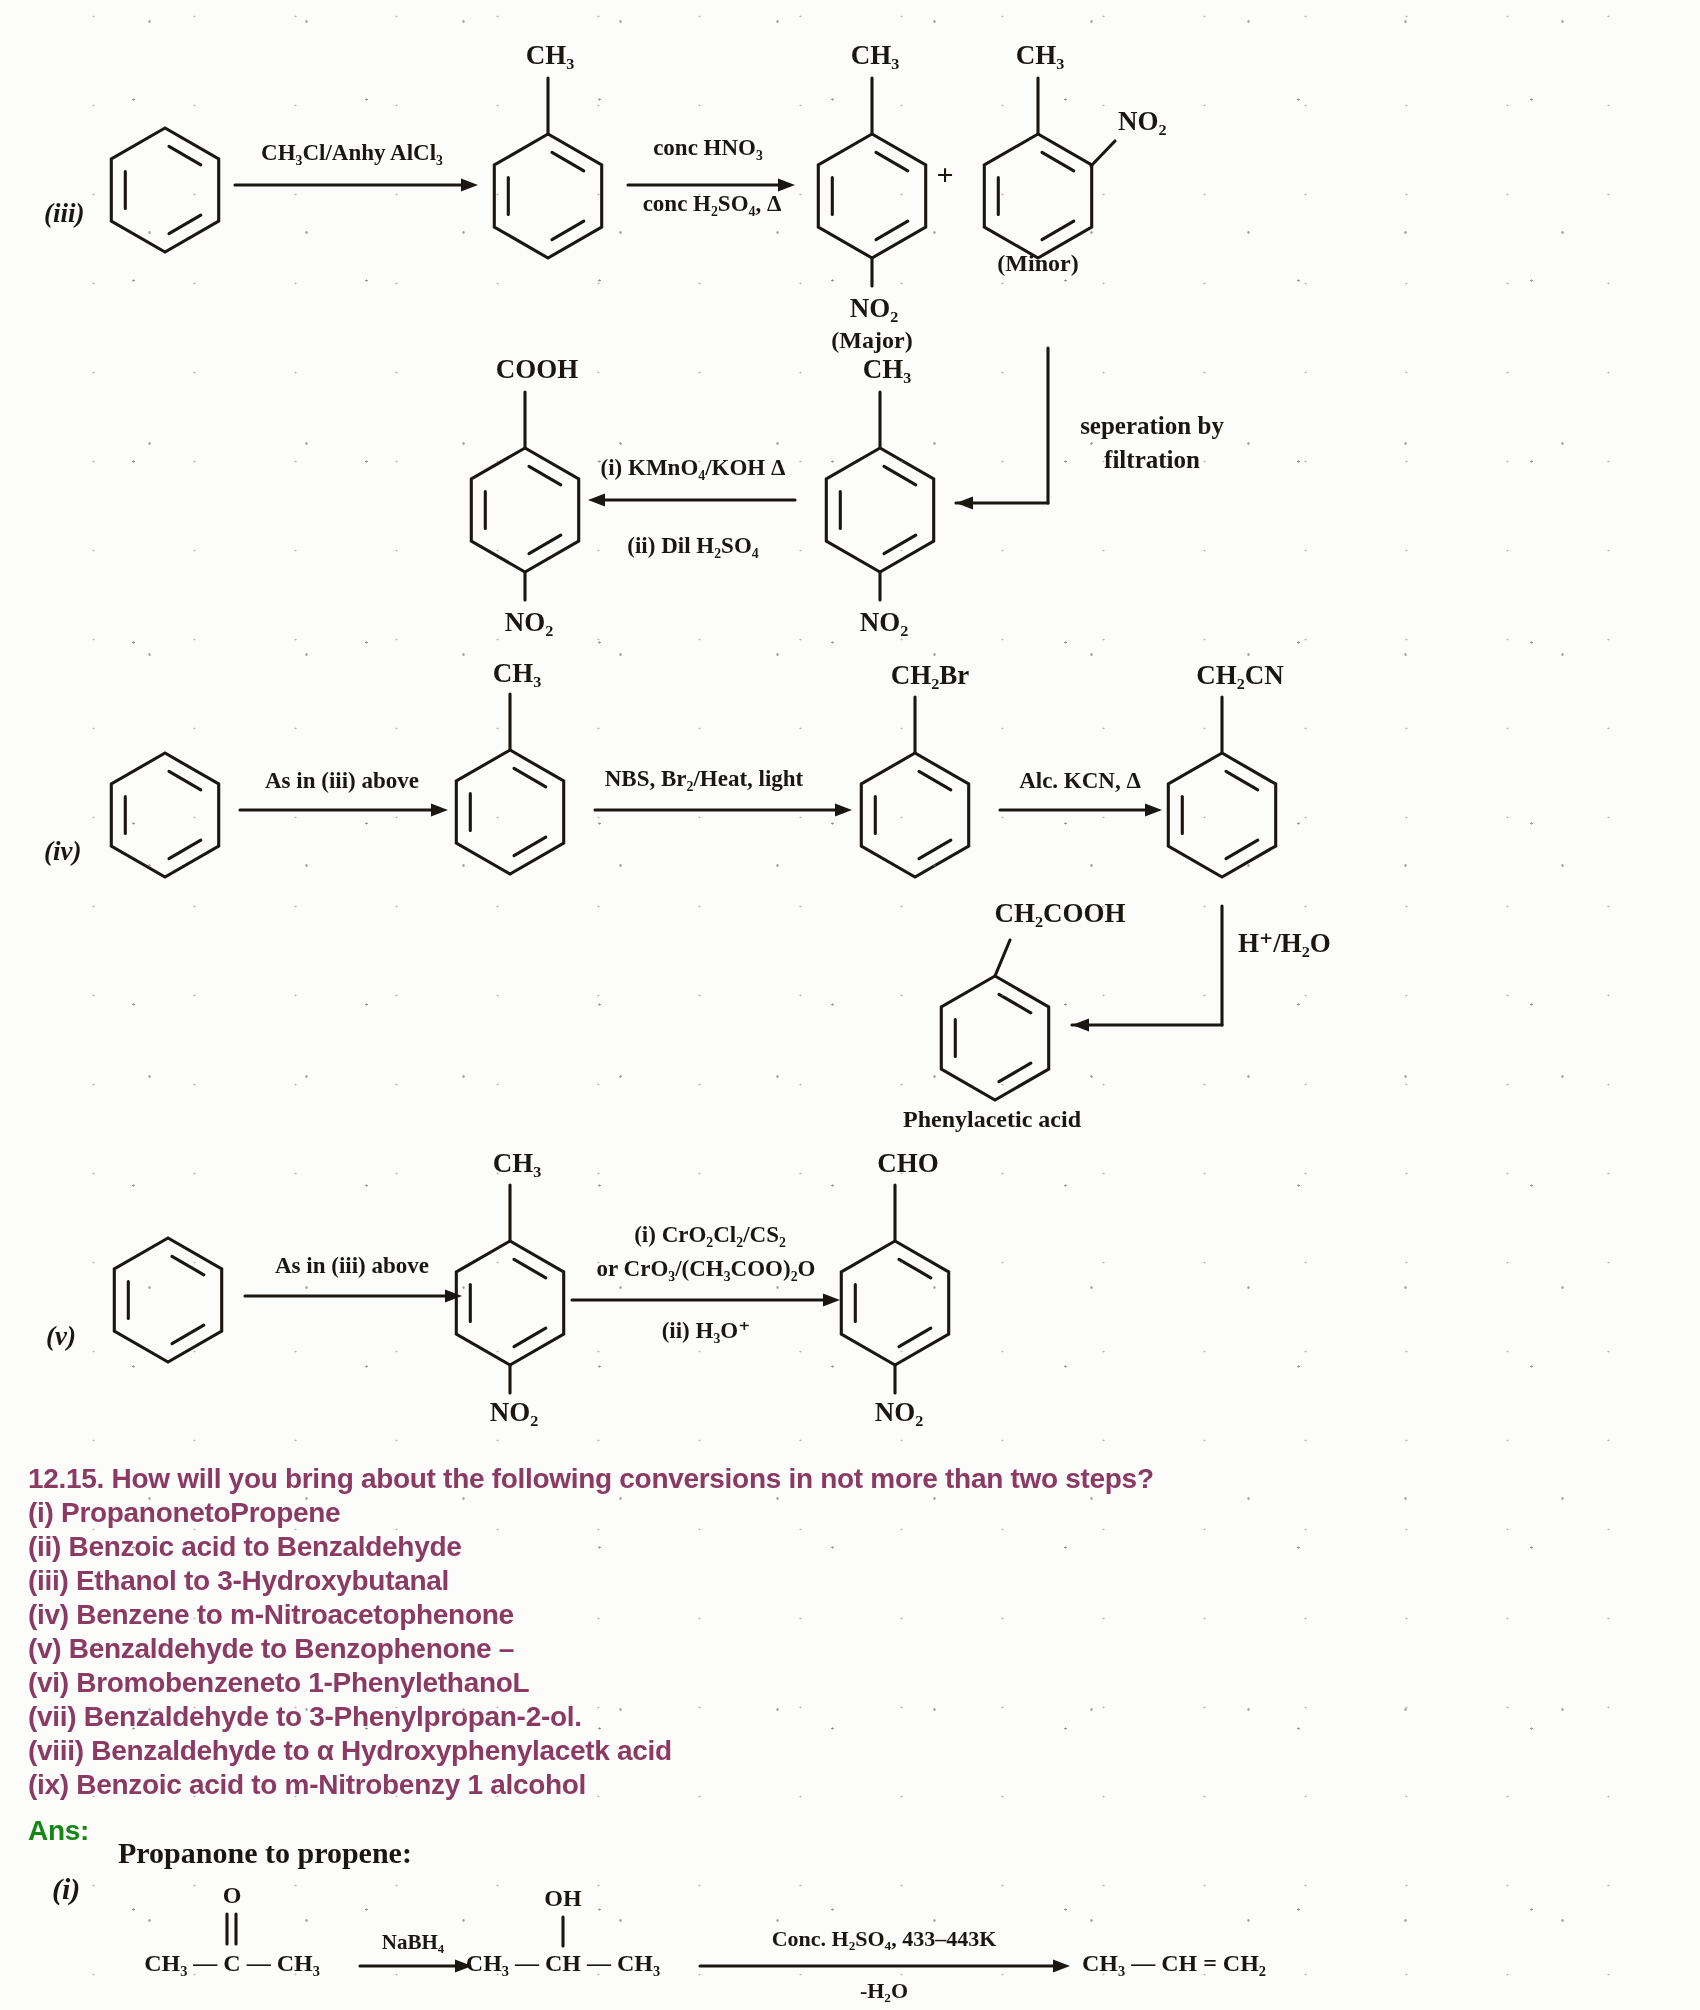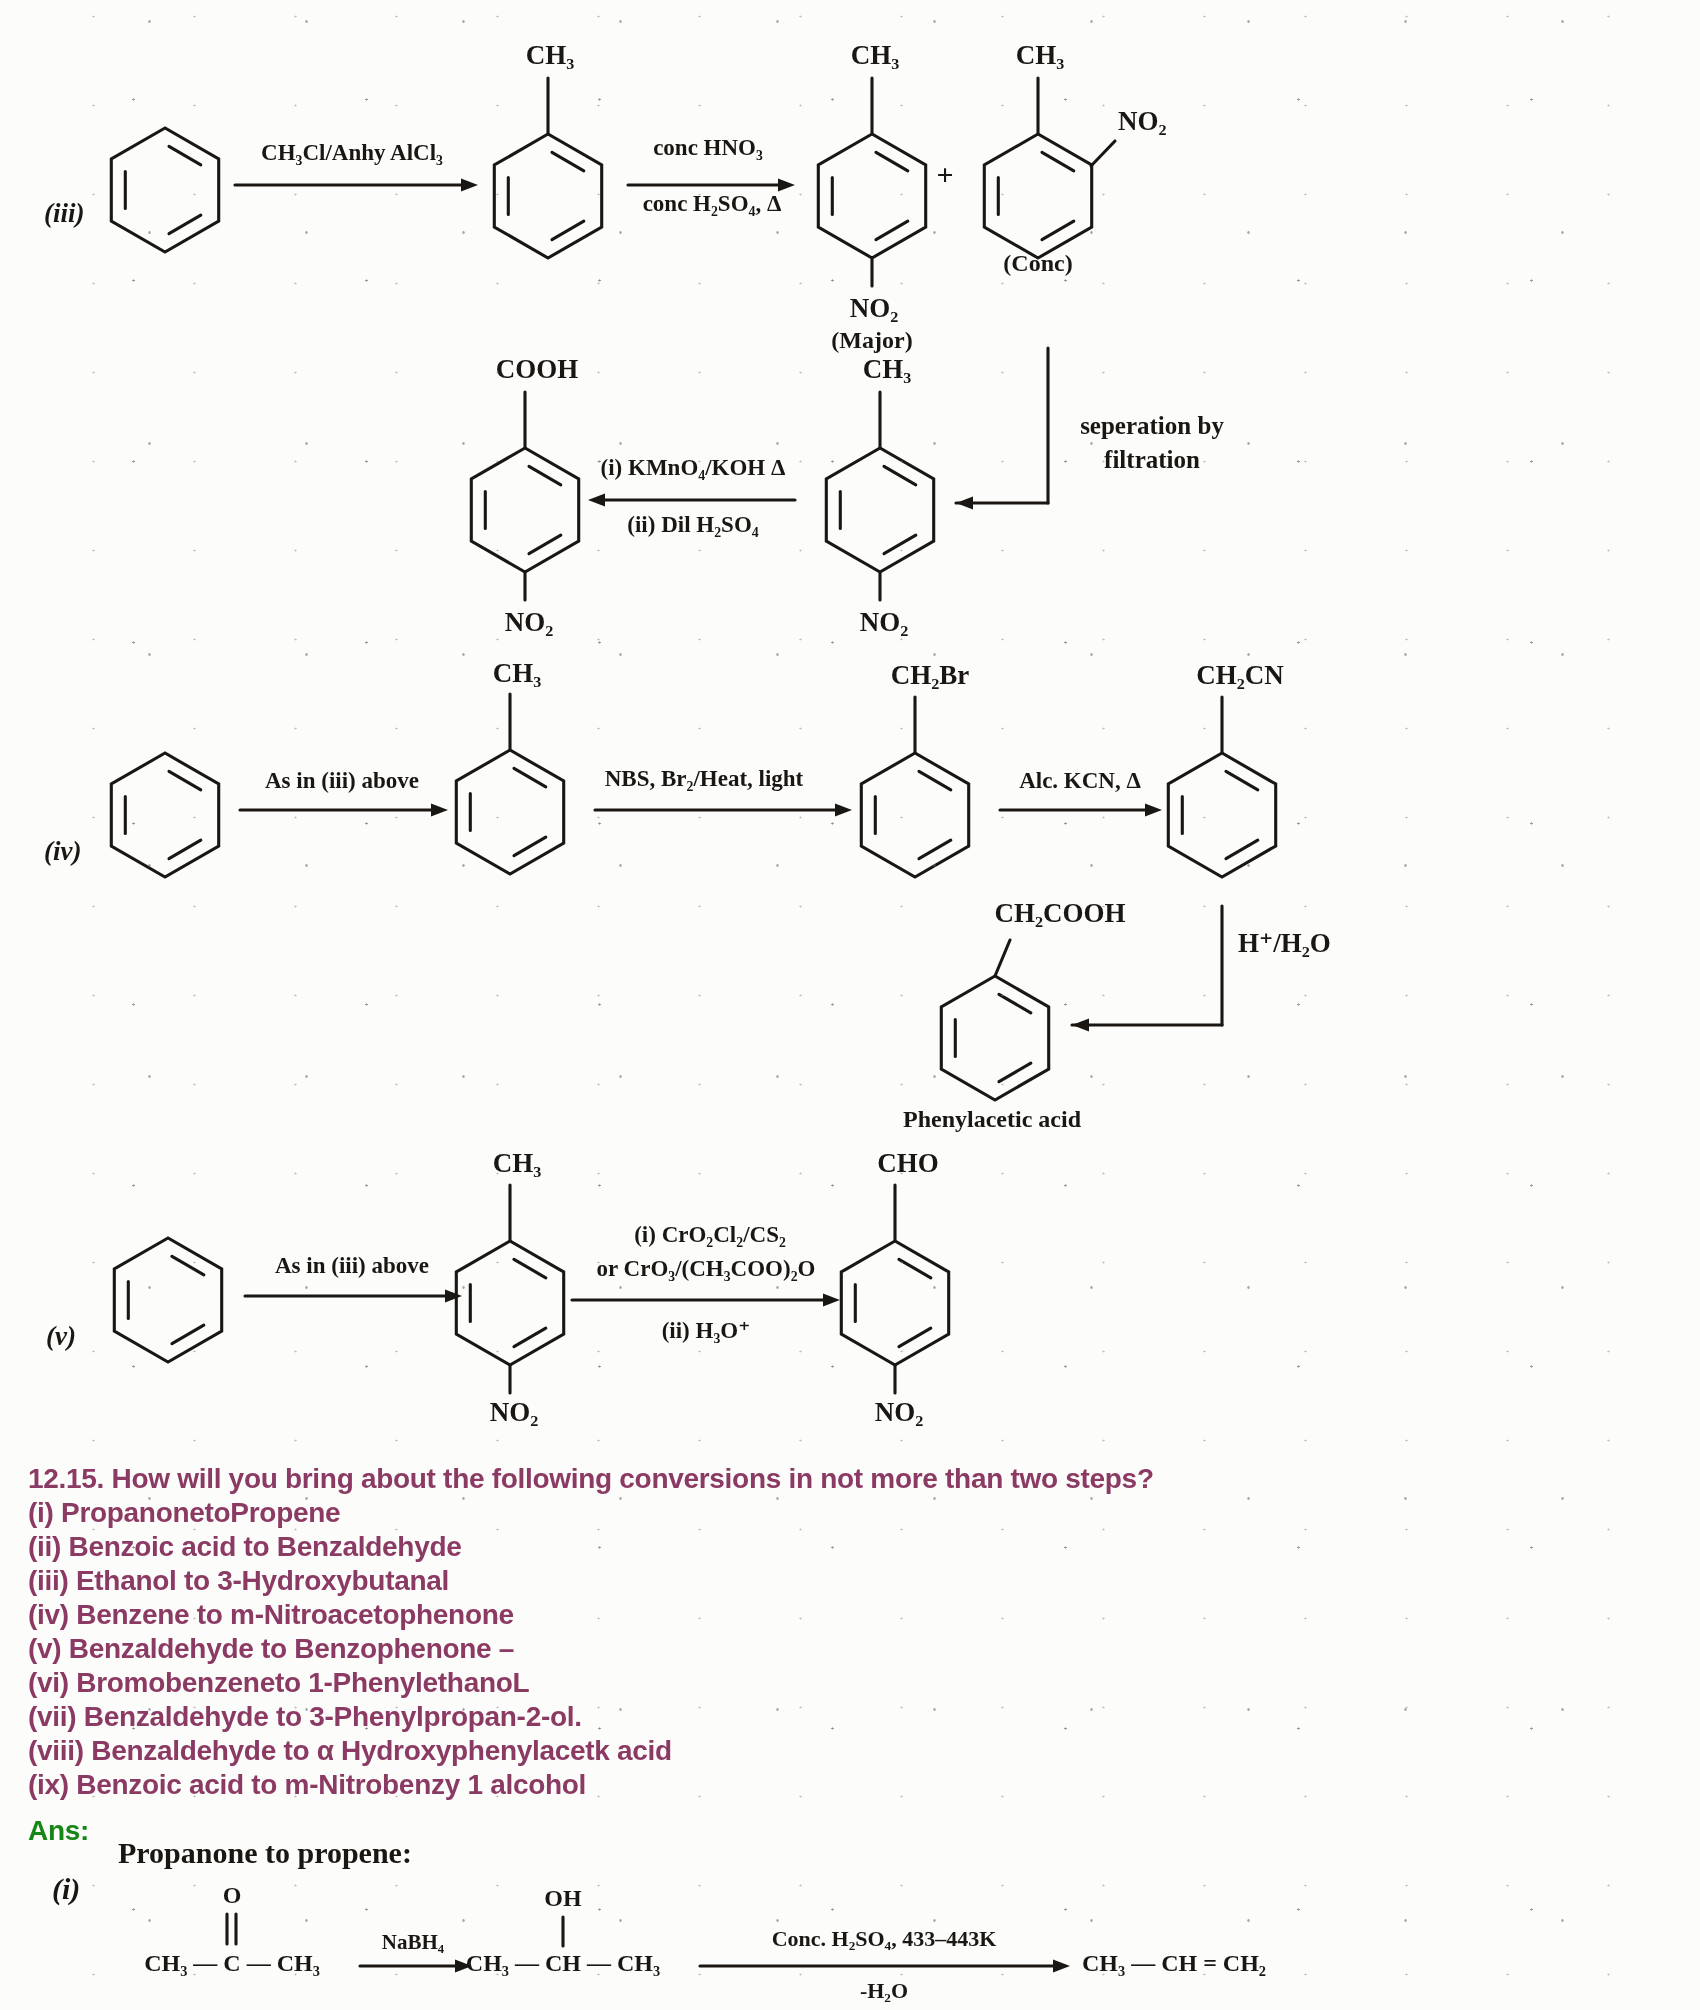--- a/index.html
+++ b/index.html
@@ -183,28 +183,28 @@
   <div class="lbl c s23" style="left:352px;top:140px">CH₃Cl/Anhy AlCl₃</div>
   <div class="lbl c s27" style="left:550px;top:40px">CH₃</div>
   <div class="lbl c s23" style="left:708px;top:135px">conc HNO₃</div>
   <div class="lbl c s23" style="left:712px;top:191px">conc H₂SO₄, Δ</div>
   <div class="lbl c s27" style="left:875px;top:40px">CH₃</div>
   <div class="lbl c s27" style="left:874px;top:293px">NO₂</div>
   <div class="lbl c s24" style="left:872px;top:327px">(Major)</div>
   <div class="lbl c s30" style="left:945px;top:158px">+</div>
   <div class="lbl c s27" style="left:1040px;top:40px">CH₃</div>
   <div class="lbl s27" style="left:1118px;top:106px">NO₂</div>
-  <div class="lbl c s24" style="left:1038px;top:250px">(Conc)</div>
+  <div class="lbl c s24" style="left:1038px;top:250px">(Minor)</div>
 
   <div class="lbl c s25" style="left:1152px;top:412px">seperation by</div>
   <div class="lbl c s25" style="left:1152px;top:446px">filtration</div>
   <div class="lbl c s27" style="left:887px;top:354px">CH₃</div>
   <div class="lbl c s27" style="left:884px;top:607px">NO₂</div>
   <div class="lbl c s23" style="left:693px;top:455px">(i) KMnO₄/KOH Δ</div>
-  <div class="lbl c s23" style="left:693px;top:512px">(ii) Dil H₂SO₄</div>
+  <div class="lbl c s23" style="left:693px;top:533px">(ii) Dil H₂SO₄</div>
   <div class="lbl c s27" style="left:537px;top:354px">COOH</div>
   <div class="lbl c s27" style="left:529px;top:607px">NO₂</div>
 
   <div class="lbl it s27" style="left:44px;top:800px">(iv)</div>
   <div class="lbl c s23" style="left:342px;top:768px">As in (iii) above</div>
   <div class="lbl c s27" style="left:517px;top:658px">CH₃</div>
   <div class="lbl c s23" style="left:704px;top:766px">NBS, Br₂/Heat, light</div>
   <div class="lbl c s27" style="left:930px;top:660px">CH₂Br</div>
   <div class="lbl c s23" style="left:1080px;top:768px">Alc. KCN, Δ</div>
   <div class="lbl c s27" style="left:1240px;top:660px">CH₂CN</div>

